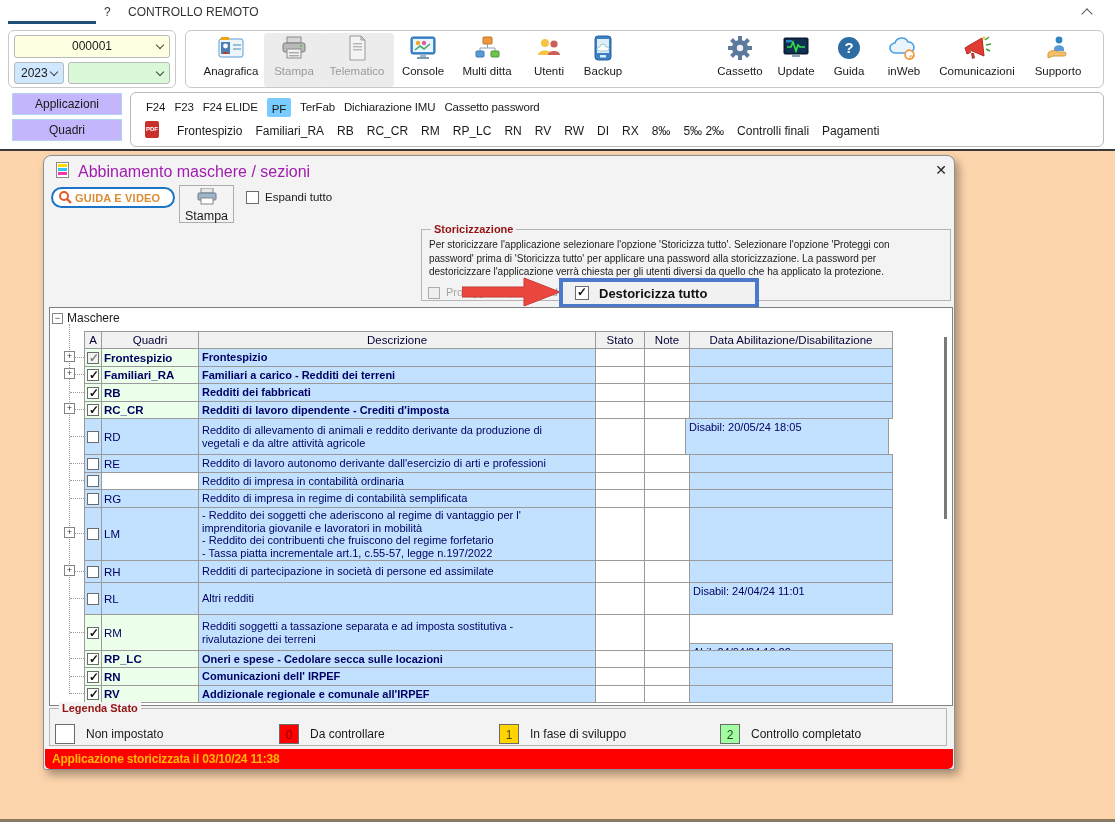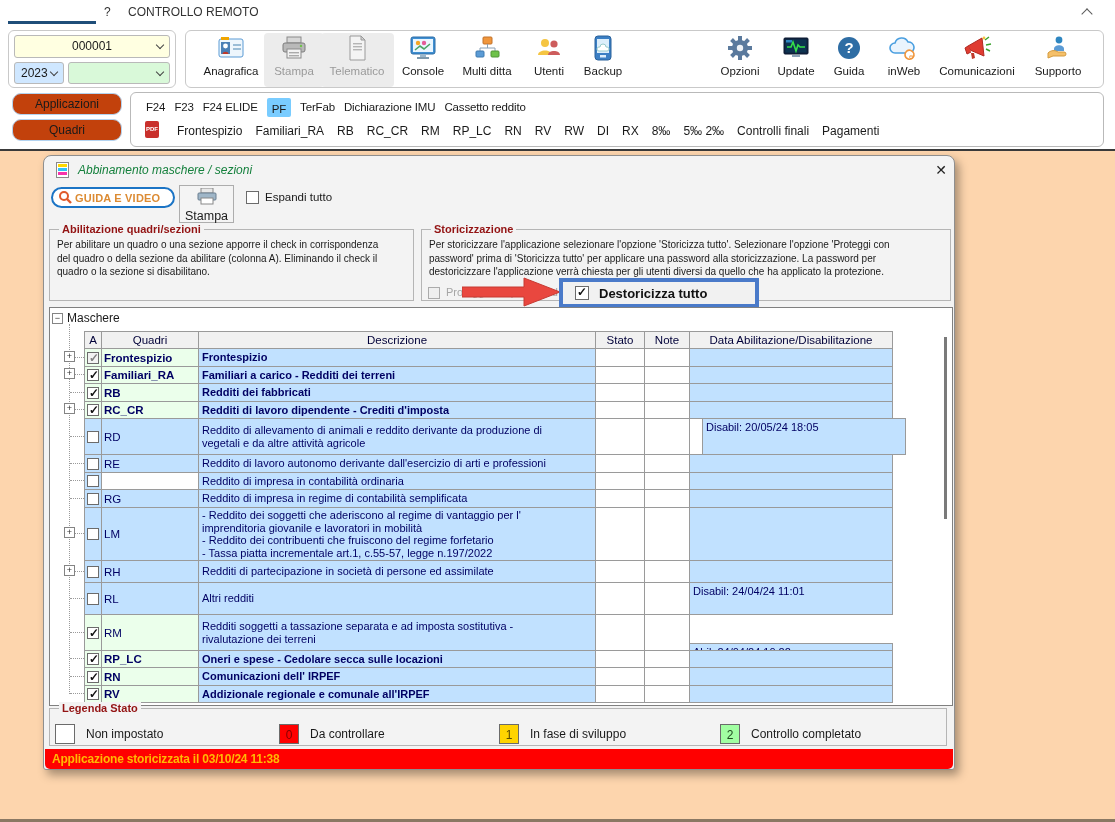--- a/index.html
+++ b/index.html
@@ -19,39 +19,39 @@
 .combo .chev { position:absolute; right:6px; top:6px; width:6px; height:6px; border-right:1.4px solid #444; border-bottom:1.4px solid #444; transform:rotate(45deg); overflow:hidden; color:transparent; }
 #icons-box { position:absolute; left:185px; top:5px; width:919px; height:58px; border:1px solid #c9c9c9; border-radius:6px; }
 .tbi { position:absolute; top:2px; height:54px; text-align:center; }
 .tbi .ic { display:block; margin:2px auto 0; }
 .tbi .lbl { display:block; font-size:11.5px; color:#1a1a1a; margin-top:1px; white-space:nowrap; }
 .tbi.disabled { background:#ececec; border-radius:4px; }
 .tbi.disabled .lbl { color:#9a9a9a; }
 
 
 #navrow { position:absolute; left:0; top:90px; width:1115px; height:59px; background:#fff; }
-.side-btn { position:absolute; left:12px; width:110px; height:22px; background:#c2410c; border:1px solid #b3d3f0; border-radius:9px; text-align:center; line-height:20px; font-size:12px; color:#1a1a1a; }
+.side-btn { position:absolute; left:12px; width:110px; height:22px; background:#c4b5fd; border:1px solid #b3d3f0; border-radius:0; text-align:center; line-height:20px; font-size:12px; color:#1a1a1a; }
 #tabsbox { position:absolute; left:130px; top:2px; width:974px; height:55px; border:1px solid #b9b9b9; border-radius:6px; background:#fff; }
 #tabs-row1 { position:absolute; left:15px; top:5px; display:flex; gap:9px; }
 .tab1 { height:19px; line-height:19px; font-size:11.5px; letter-spacing:-0.15px; color:#1a1a1a; white-space:nowrap; }
 .tab1.active { background:#79ccff; border-radius:2px; padding:2px 5px; }
 #tabs-row2 { position:absolute; left:46px; top:29px; display:flex; gap:13px; }
 .tab2 { height:18px; line-height:18px; font-size:12px; color:#1a1a1a; white-space:nowrap; }
 #pdf-icon { position:absolute; left:14px; top:28px; width:14px; height:17px; background:#c9302c; border-radius:2px; color:#fff; font-size:6px; font-weight:bold; text-align:center; line-height:17px; }
 #black-line { position:absolute; left:0; top:149px; width:1115px; height:2px; background:#3a3a3a; }
 
 
 #client { position:absolute; left:0; top:151px; width:1115px; height:671px; background:#fdd5ad; border-bottom:3px solid #8a7863; }
 
 
 #dialog { position:absolute; left:43px; top:4px; width:912px; height:615px; background:#f3f3f3; border:1px solid #8f8f8f; border-radius:8px 8px 3px 3px; box-shadow:4px 5px 10px rgba(0,0,0,0.35); }
 #dlg-titlebar { position:absolute; left:0; top:0; width:100%; height:28px; }
 #dlg-icon { position:absolute; left:12px; top:6px; width:13px; height:16px; background:#fff; border:1px solid #8a8a8a; }
 #dlg-icon i { display:block; height:3px; margin:1px 1px 0; }
-#dlg-title { position:absolute; left:34px; top:7px; font-size:12px; color:#15803d;font-style:italic; }
+#dlg-title { position:absolute; left:34px; top:7px; font-size:16px; color:#a21caf; }
 #dlg-close { position:absolute; right:7px; top:6px; font-size:14px; color:#222; }
 
 #guida-btn { position:absolute; left:7px; top:31px; width:124px; height:21px; border:2px solid #1b74c5; border-radius:11px; background:#fff; display:flex; align-items:center; }
 #guida-btn .txt { font-size:11px; font-weight:bold; color:#dc8b33; letter-spacing:0.2px; }
 #stampa-btn { position:absolute; left:135px; top:29px; width:55px; height:38px; background:#f4f4f4; border:1px solid #adadad; text-align:center; }
 #stampa-btn .lbl { display:block; font-size:12.5px; color:#1a1a1a; margin-top:1px; }
 .cb { width:13px; height:13px; border:1px solid #6b6b6b; background:#fff; position:relative; }
 .cb.checked::after { content:"\2713"; position:absolute; left:1px; top:-2px; font-size:12px; font-weight:bold; color:#111; }
 .cb.graycheck::after { content:"\2713"; position:absolute; left:1px; top:-2px; font-size:12px; font-weight:bold; color:#808080; }
 .cb.graycheck { background:#f2f2f2; }
@@ -198,21 +198,21 @@
                 <rect x="-2" y="7" width="4" height="5"></rect>
                 <rect x="-12" y="-2" width="5" height="4"></rect>
                 <rect x="7" y="-2" width="5" height="4"></rect>
                 <rect x="-2" y="-12" width="4" height="5" transform="rotate(45)"></rect>
                 <rect x="-2" y="7" width="4" height="5" transform="rotate(45)"></rect>
                 <rect x="-12" y="-2" width="5" height="4" transform="rotate(45)"></rect>
                 <rect x="7" y="-2" width="5" height="4" transform="rotate(45)"></rect>
               </g>
               <circle cx="14" cy="13" r="3.2" fill="#eef2f6"></circle>
             </svg></span>
-          <span class="lbl">Opzioni</span>
+          <span class="lbl">Cassetto</span>
         </div>
         <div class="tbi" style="left: 580px; width: 60px;">
           <span class="ic"><svg width="28" height="26" viewBox="0 0 28 26">
               <rect x="2" y="3" width="24" height="16" rx="1" fill="#10233f" stroke="#0a1830"></rect>
               <rect x="3.5" y="4.5" width="21" height="13" fill="#0d3350"></rect>
               <path d="M5 12h4l2-5 3 9 2-6 2 2h5" stroke="#35e04a" stroke-width="1.6" fill="none"></path>
               <rect x="4" y="5" width="6" height="2.5" fill="#2e86c1"></rect>
               <rect x="10" y="20" width="8" height="2" fill="#8aa0b5"></rect>
             </svg></span>
           <span class="lbl">Update</span>
@@ -258,21 +258,21 @@
     <div class="side-btn" style="top:29px;">Quadri</div>
     <div id="tabsbox">
       <div id="pf-hl"></div>
       <div id="tabs-row1">
           <div class="tab1">F24</div>
           <div class="tab1">F23</div>
           <div class="tab1">F24 ELIDE</div>
           <div class="tab1 active">PF</div>
           <div class="tab1">TerFab</div>
           <div class="tab1">Dichiarazione IMU</div>
-          <div class="tab1">Cassetto reddito</div>
+          <div class="tab1">Cassetto password</div>
         </div>
       <div id="pdf-icon">PDF</div>
       <div id="tabs-row2">
           <div class="tab2" style="left: 46px;">Frontespizio</div>
           <div class="tab2" style="left: 117px;">Familiari_RA</div>
           <div class="tab2" style="left: 185px;">RB</div>
           <div class="tab2" style="left: 210px;">RC_CR</div>
           <div class="tab2" style="left: 257px;">RM</div>
           <div class="tab2" style="left: 286px;">RP_LC</div>
           <div class="tab2" style="left: 330px;">RN</div>
@@ -314,26 +314,20 @@
             <rect x="5" y="0" width="12" height="5" fill="#e8e8e8" stroke="#888"></rect>
             <rect x="2" y="5" width="18" height="7" rx="1" fill="#9fb6c8" stroke="#6a7f90"></rect>
             <rect x="5" y="10" width="12" height="6" fill="#fff" stroke="#888"></rect>
           </svg>
         <span class="lbl">Stampa</span>
       </div>
 
       <div id="espandi-cb" class="cb"></div>
       <div id="espandi-lbl">Espandi tutto</div>
 
-      <div id="gb1" class="groupbox">
-        <div class="gb-title">Abilitazione quadri/sezioni</div>
-        <div class="gb-text">Per abilitare un quadro o una sezione apporre il check in corrispondenza
-del quadro o della sezione da abilitare (colonna A). Eliminando il check il
-quadro o la sezione si disabilitano.</div>
-      </div>
       <div id="gb2" class="groupbox">
         <div class="gb-title">Storicizzazione</div>
         <div class="gb-text">Per storicizzare l'applicazione selezionare l'opzione 'Storicizza tutto'. Selezionare l'opzione 'Proteggi con
 password' prima di 'Storicizza tutto' per applicare una password alla storicizzazione. La password per
 destoricizzare l'applicazione verrà chiesta per gli utenti diversi da quello che ha applicato la protezione.</div>
         <div id="prot-cb"></div>
         <div id="prot-lbl">Proteggi con password</div>
       </div>
 
       <svg id="red-arrow" width="100" height="32" viewBox="0 0 100 32">
@@ -389,21 +383,21 @@
             <div class="cell bg-white" style="left:594px;top:93px;width:46px;height:18px;"></div>
             <div class="cell datecell bg-blue" style="left:639px;top:93px;width:204px;height:18px;"></div>
             <div class="cell acell bg-blue" style="left:34px;top:110px;width:18px;height:37px;">
               <div class="cb" style="width:12px;height:12px;"></div>
             </div>
             <div class="cell qcell bg-blue" style="left:51px;top:110px;width:98px;height:37px;">RD</div>
             <div class="cell dcell bg-blue" style="left:148px;top:110px;width:432px;height:37px;">Reddito di allevamento di animali e reddito derivante da produzione di
 vegetali e da altre attività agricole</div>
             <div class="cell bg-white" style="left:545px;top:110px;width:50px;height:37px;"></div>
             <div class="cell bg-white" style="left:594px;top:110px;width:46px;height:37px;"></div>
-            <div class="cell datecell bg-blue" style="left:652px;top:110px;width:204px;height:37px;">Disabil: 20/05/24 18:05</div>
+            <div class="cell datecell bg-blue" style="left:635px;top:110px;width:204px;height:37px;">Disabil: 20/05/24 18:05</div>
             <div class="cell acell bg-blue" style="left:34px;top:146px;width:18px;height:19px;">
               <div class="cb" style="width:12px;height:12px;"></div>
             </div>
             <div class="cell qcell bg-blue" style="left:51px;top:146px;width:98px;height:19px;">RE</div>
             <div class="cell dcell bg-blue" style="left:148px;top:146px;width:398px;height:19px;">Reddito di lavoro autonomo derivante dall'esercizio di arti e professioni</div>
             <div class="cell bg-white" style="left:545px;top:146px;width:50px;height:19px;"></div>
             <div class="cell bg-white" style="left:594px;top:146px;width:46px;height:19px;"></div>
             <div class="cell datecell bg-blue" style="left:639px;top:146px;width:204px;height:19px;"></div>
             <div class="cell acell bg-blue" style="left:34px;top:164px;width:18px;height:18px;">
               <div class="cb" style="width:12px;height:12px;"></div>

